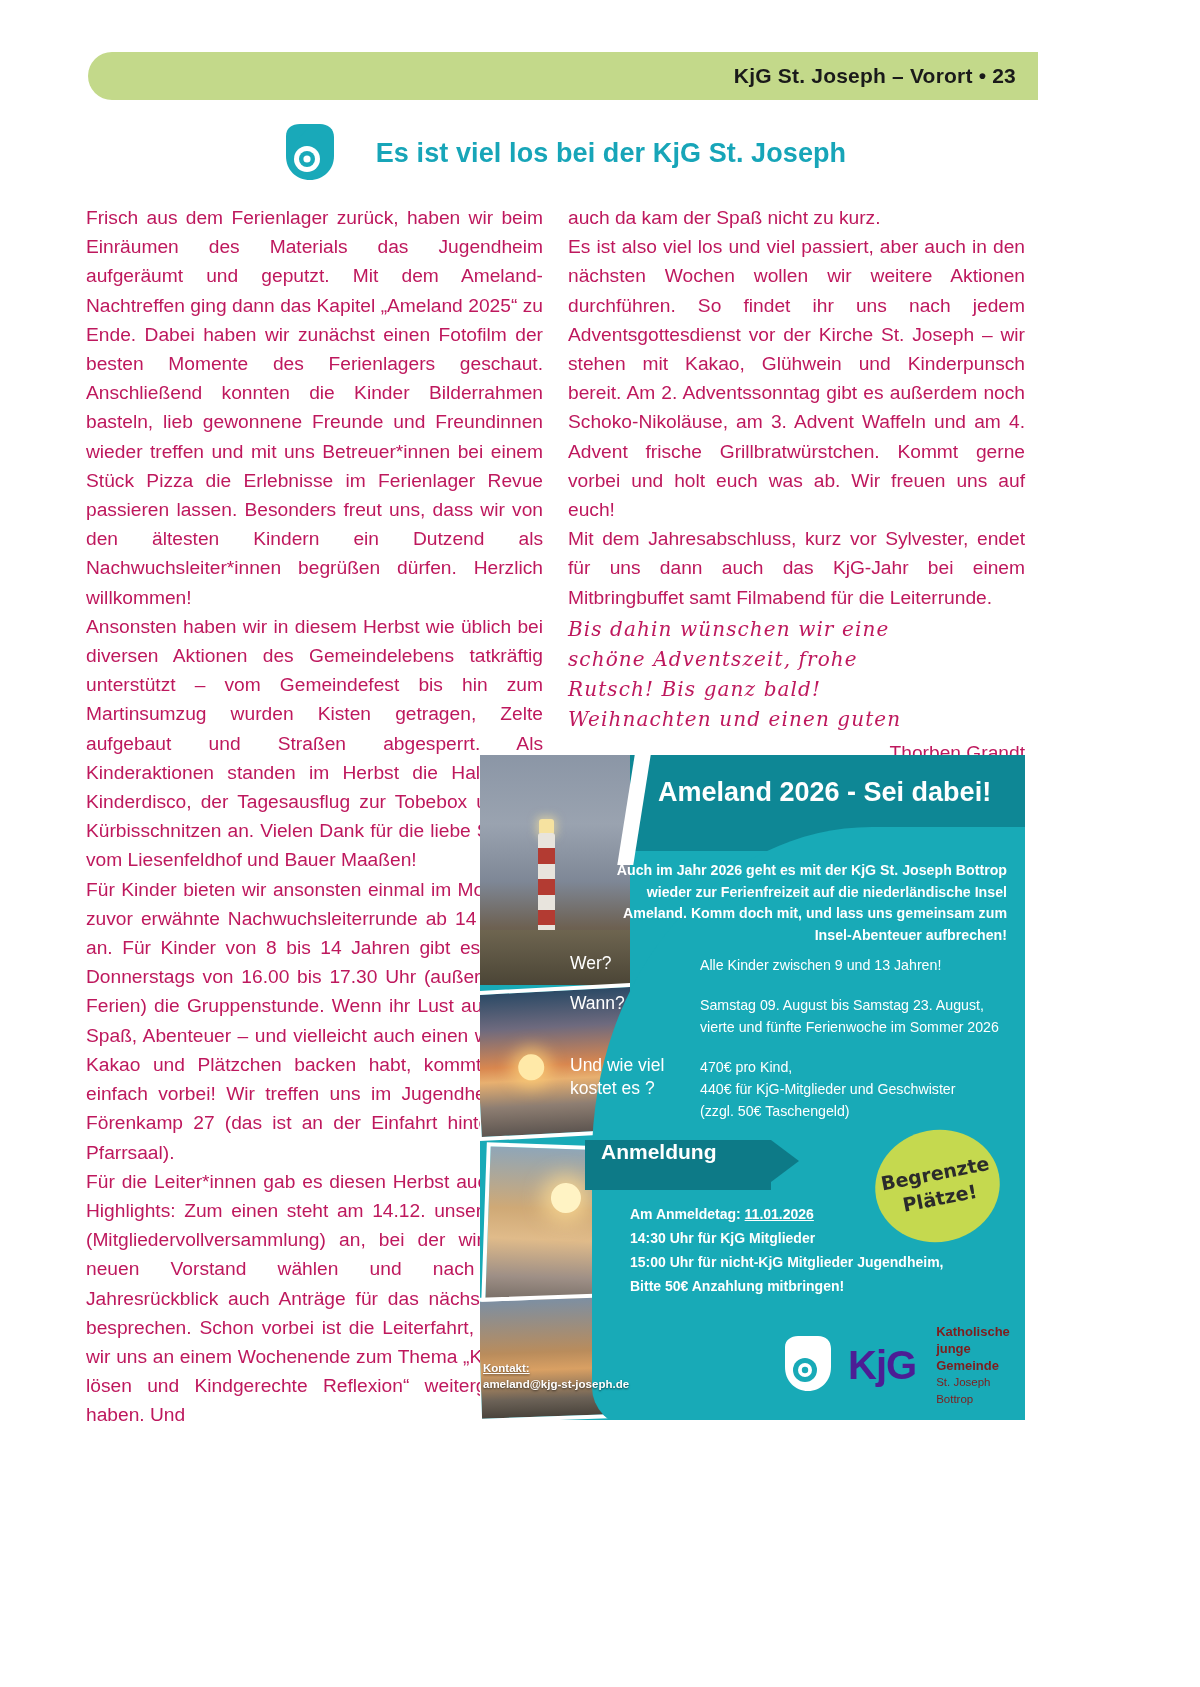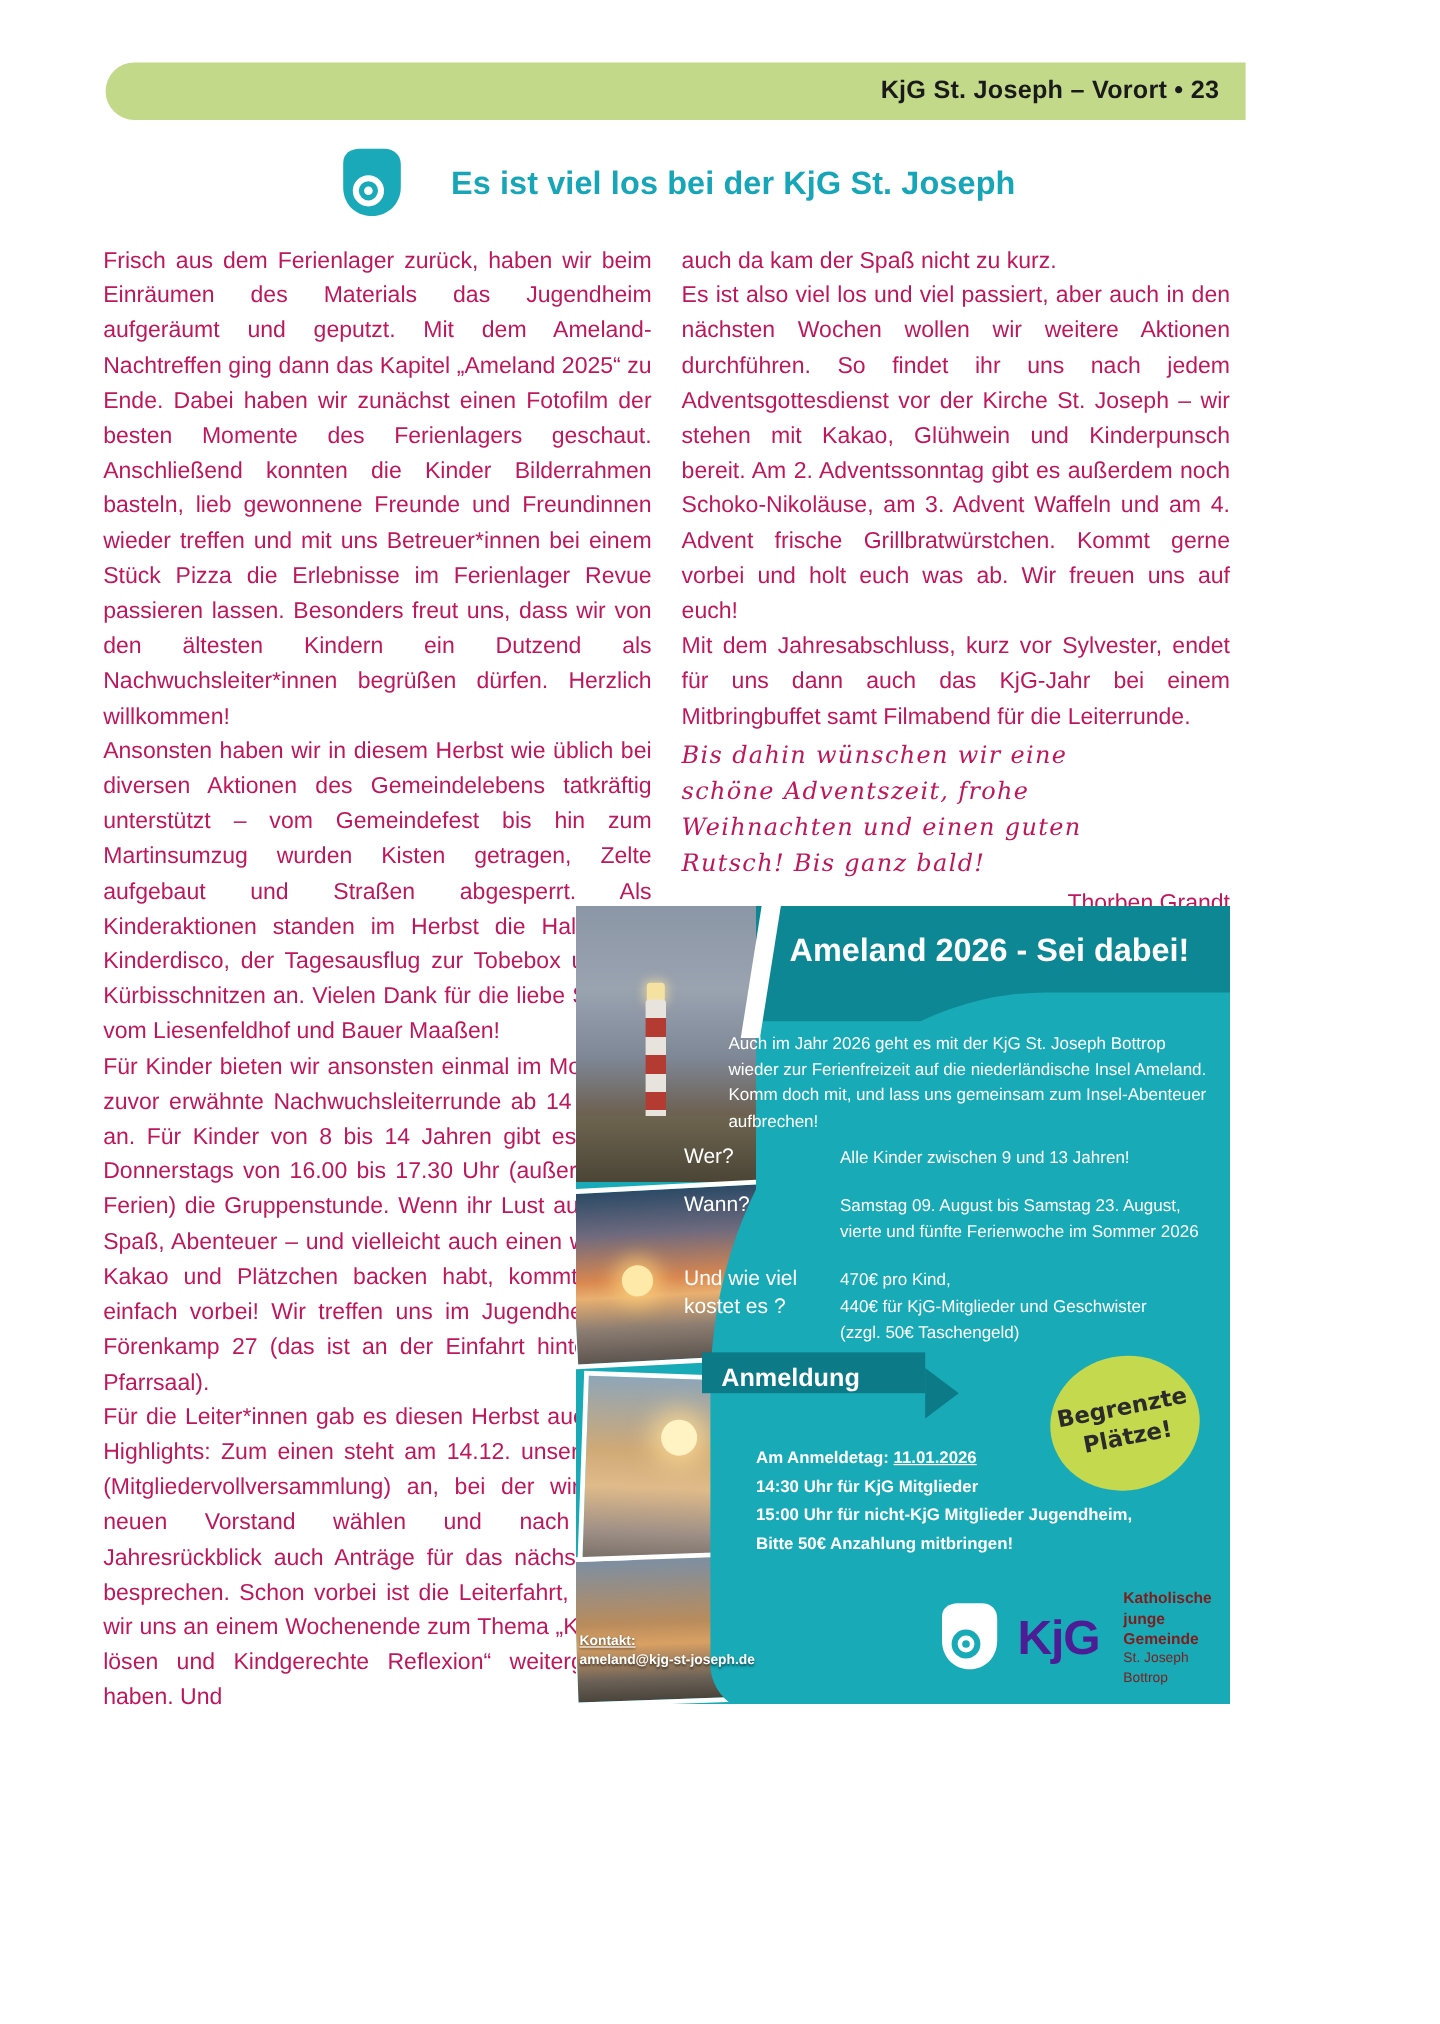--- a/index.html
+++ b/index.html
@@ -109,34 +109,34 @@
   .slash{
     position:absolute;left:146px;top:0px;width:16px;height:110px;background:#fff;
     transform:skewX(-9deg);
   }
   .poster-head{
     position:absolute;left:178px;top:22px;width:360px;
     font-size:27px;font-weight:bold;color:#ffffff;
   }
   .poster-intro{
     position:absolute;left:127px;top:105px;width:400px;
-    font-size:14.2px;line-height:21.5px;font-weight:normal;color:#ffffff;
+    font-size:14.2px;line-height:21.5px;font-weight:bold;color:#ffffff;text-align:right;
   }
   .facts{
     position:absolute;left:90px;top:197px;width:450px;
     font-weight:normal;color:#ffffff;
   }
   .fact-row{display:flex;margin-bottom:16px;}
   .fact-q{flex:0 0 130px;font-size:17.5px;line-height:23px;}
   .fact-a{flex:1;font-size:14.2px;line-height:22px;padding-top:2px;}
   .fact-a div{white-space:nowrap;}
 
   .anmeldung-tag{
-    position:absolute;left:105px;top:372px;width:186px;height:34px;
-    background:#0d7a87;display:flex;align-items:flex-end;
+    position:absolute;left:105px;top:385px;width:186px;height:50px;
+    background:#0d7a87;display:flex;align-items:flex-start;
   }
   .anmeldung-tag span{color:#fff;font-size:21px;font-weight:bold;padding-left:16px;}
   .tag-arrow{
     position:absolute;left:291px;top:385px;width:0;height:0;
     border-top:21px solid transparent;border-bottom:21px solid transparent;
     border-left:28px solid #0d7a87;
   }
   .anmeldung-body{
     position:absolute;left:150px;top:447px;width:390px;
     font-size:14px;line-height:24px;font-weight:bold;color:#fff;
@@ -204,22 +204,22 @@
     <p>Für die Leiter*innen gab es diesen Herbst auch zwei Highlights: Zum einen steht am 14.12. unsere MVV (Mitgliedervollversammlung) an, bei der wir einen neuen Vorstand wählen und nach dem Jahresrückblick auch Anträge für das nächste Jahr besprechen. Schon vorbei ist die Leiterfahrt, bei der wir uns an einem Wochenende zum Thema „Konflikte lösen und Kindgerechte Reflexion“ weitergebildet haben. Und</p>
   </div>
 
   <div class="col col-right">
     <p>auch da kam der Spaß nicht zu kurz.</p>
     <p>Es ist also viel los und viel passiert, aber auch in den nächsten Wochen wollen wir weitere Aktionen durchführen. So findet ihr uns nach jedem Adventsgottesdienst vor der Kirche St. Joseph – wir stehen mit Kakao, Glühwein und Kinderpunsch bereit. Am 2. Adventssonntag gibt es außerdem noch Schoko-Nikoläuse, am 3. Advent Waffeln und am 4. Advent frische Grillbratwürstchen. Kommt gerne vorbei und holt euch was ab. Wir freuen uns auf euch!</p>
     <p>Mit dem Jahresabschluss, kurz vor Sylvester, endet für uns dann auch das KjG-Jahr bei einem Mitbringbuffet samt Filmabend für die Leiterrunde.</p>
     <div class="script">
       <div>Bis dahin wünschen wir eine</div>
       <div>schöne Adventszeit, frohe</div>
+      <div>Rutsch! Bis ganz bald!</div>
       <div>Weihnachten und einen guten</div>
-      <div>Rutsch! Bis ganz bald!</div>
     </div>
     <div class="byline">Thorben Grandt</div>
   </div>
 
   <div class="poster">
 
     <div class="photo-strip">
       <div class="ph ph1">
         <div class="lamp"></div>
         <div class="lighthouse"></div>

